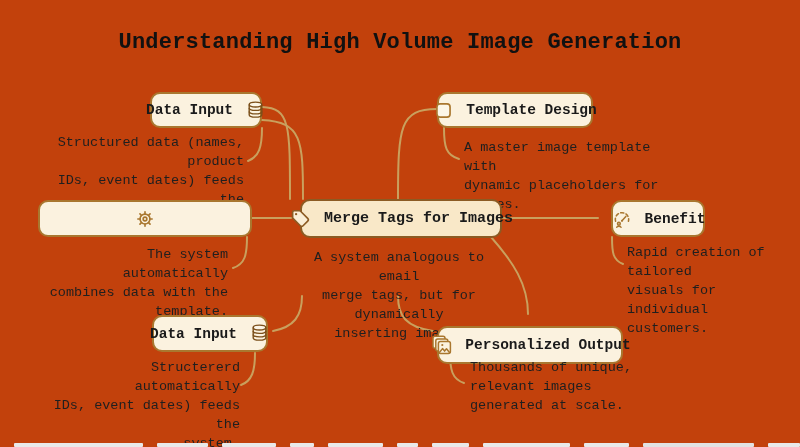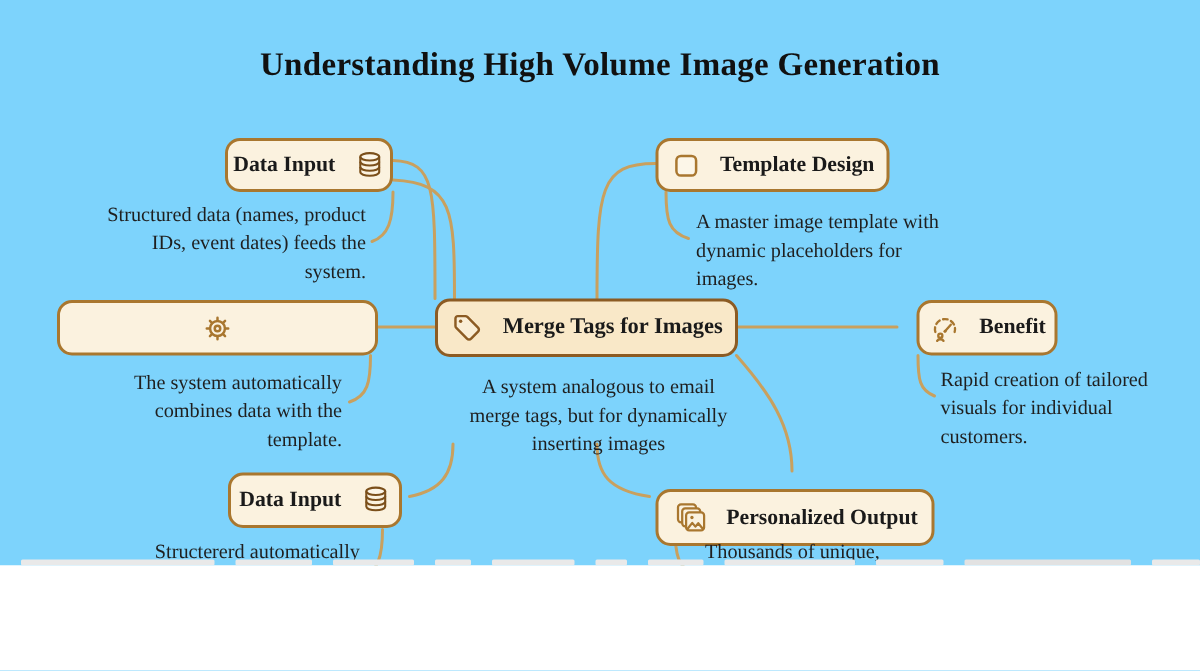--- a/index.html
+++ b/index.html
@@ -1,18 +1,18 @@
 <!DOCTYPE html>
 <html><head>
 <meta charset="utf-8">
 <style>
   html,body{margin:0;padding:0;background:#ffffff;}
   .canvas{
-    position:relative;width:800px;height:377px;background:#7dd3fc;
-    font-family:Liberation Serif, serif;overflow:hidden;
+    position:relative;width:800px;height:447px;background:#c2410c;
+    font-family:Liberation Mono, monospace;overflow:hidden;
   }
   .title{
     position:absolute;left:0;right:0;top:30px;text-align:center;
     font-size:22px;font-weight:bold;color:#111111;letter-spacing:.2px;
   }
   svg.connectors{position:absolute;left:0;top:0;z-index:1;}
   .node{
     position:absolute;z-index:2;box-sizing:border-box;
     display:flex;align-items:center;justify-content:center;gap:12px;
     background:#fbf2df;border:2px solid #a9772f;border-radius:10px;
@@ -86,21 +86,21 @@
         <circle cx="12" cy="12" r="5.4"></circle>
         <circle cx="12" cy="12" r="2" fill="#fbf2df"></circle>
         <path d="M12 4.2v2.2 M12 17.6v2.2 M4.2 12h2.2 M17.6 12h2.2 M6.5 6.5l1.6 1.6 M15.9 15.9l1.6 1.6 M17.5 6.5l-1.6 1.6 M8.1 15.9l-1.6 1.6"></path>
       </svg>
     </span>
   </div>
   <div class="desc ta-r" style="left:38px;top:245px;width:190px;">The system automatically
 combines data with the
 template.</div>
 
-  <div class="node central" style="left:290px;top:199px;width:202px;height:39px;">
+  <div class="node central" style="left:300px;top:199px;width:202px;height:39px;">
     <span class="icon">
       <svg width="23" height="23" viewBox="0 0 24 24" fill="#faeed6" stroke="#8c5b23" stroke-width="1.7" stroke-linejoin="round">
         <path d="M3.8 5.5 v5.2 c0 .55 .22 1.08 .6 1.46 l7.4 7.4 c.8 .8 2.1 .8 2.9 0 l4.8 -4.8 c.8 -.8 .8 -2.1 0 -2.9 l-7.4 -7.4 a2.06 2.06 0 0 0 -1.45 -.56 H5.4 c-.9 0 -1.6 .7 -1.6 1.6 Z"></path>
         <circle cx="7.4" cy="7.5" r="1.2" fill="#8c5b23" stroke="none"></circle>
       </svg>
     </span>
     <span>Merge Tags for Images</span>
   </div>
   <div class="desc ta-c" style="left:292px;top:248px;width:214px;">A system analogous to email
 merge tags, but for dynamically

